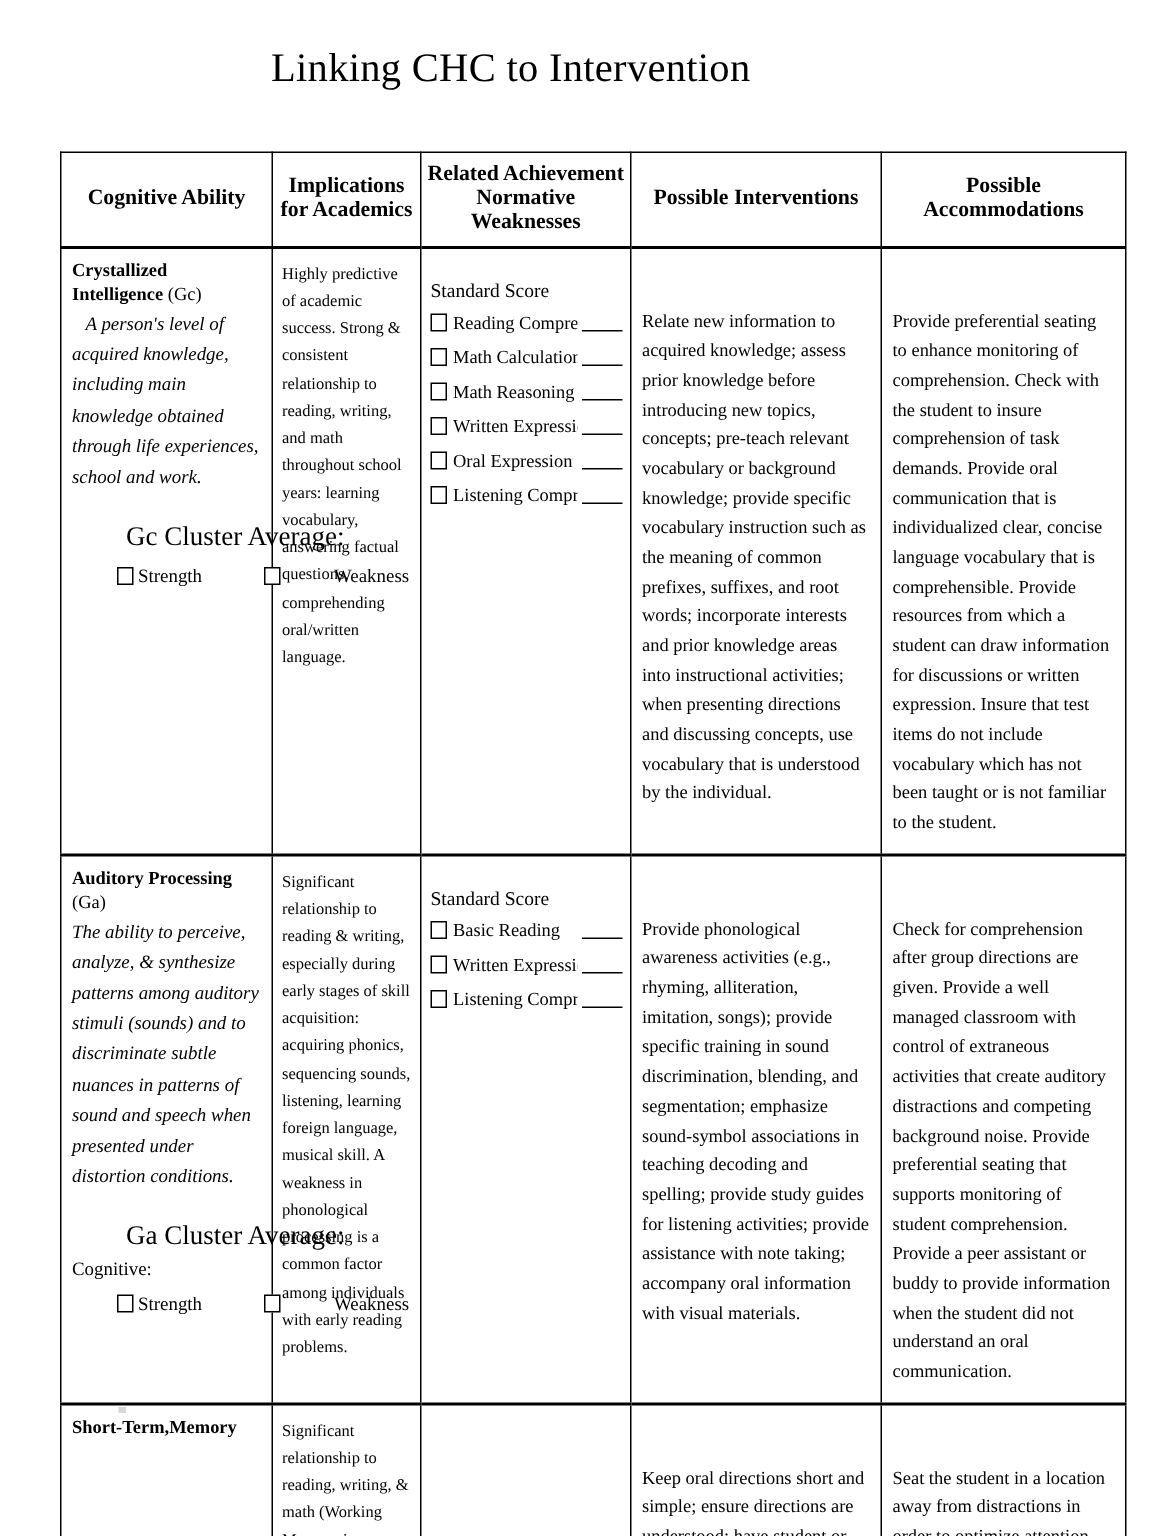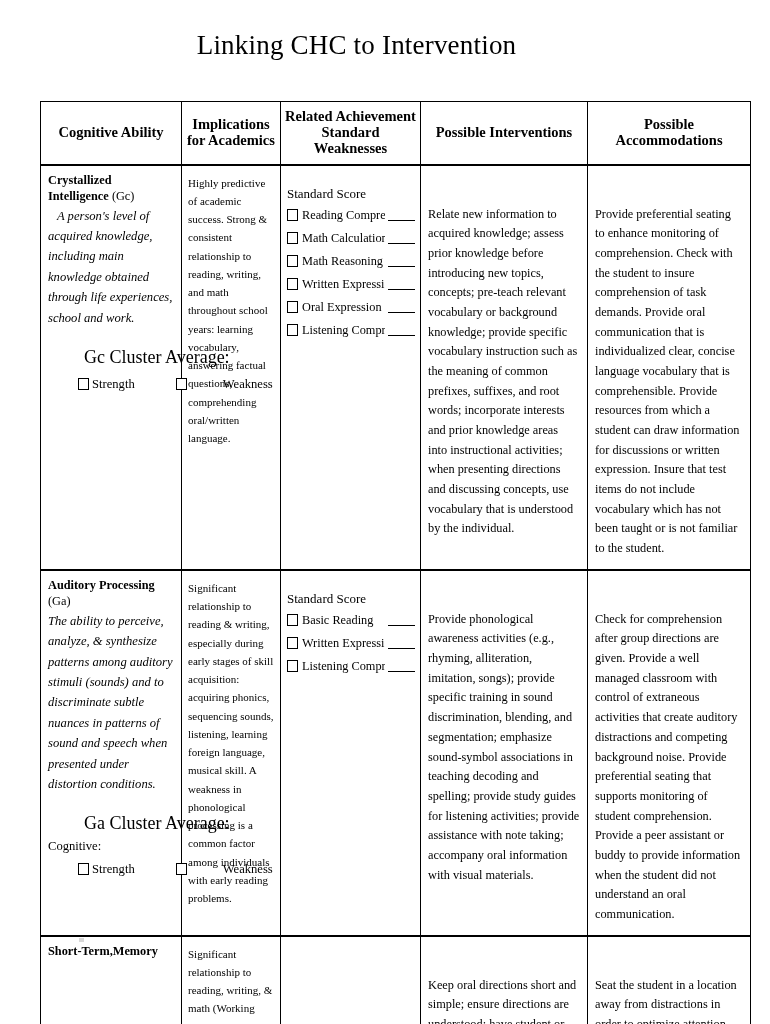--- a/index.html
+++ b/index.html
@@ -13,21 +13,21 @@
     position: relative;
     font-family: "Liberation Serif", "DejaVu Serif", serif;
     color: #000000;
     overflow: hidden;
   }
 
   
   .page-title {
     position: absolute;
     top: 30px;
-    left: 16px;
+    left: 0;
     width: 681px;
     text-align: center;
     font-size: 27px;
     font-weight: 400;
     letter-spacing: 0.2px;
     font-family: "Liberation Serif", "DejaVu Serif", serif;
   }
 
   
   .chc-table {
@@ -195,21 +195,21 @@
   </colgroup>
   <thead>
     <tr>
       <th>Cognitive Ability</th>
       <th>
         <div>Implications</div>
         <div>for Academics</div>
       </th>
       <th>
         <div>Related Achievement</div>
-        <div>Standard Weaknesses</div>
+        <div>Normative Weaknesses</div>
       </th>
       <th>Possible Interventions</th>
       <th>Possible Accommodations</th>
     </tr>
   </thead>
   <tbody id="table-body">
       <tr>
         <td>
           <div class="cell">
             <div class="ability-name"><span>Crystallized Intelligence</span> <span class="code">(Gc)</span></div>

